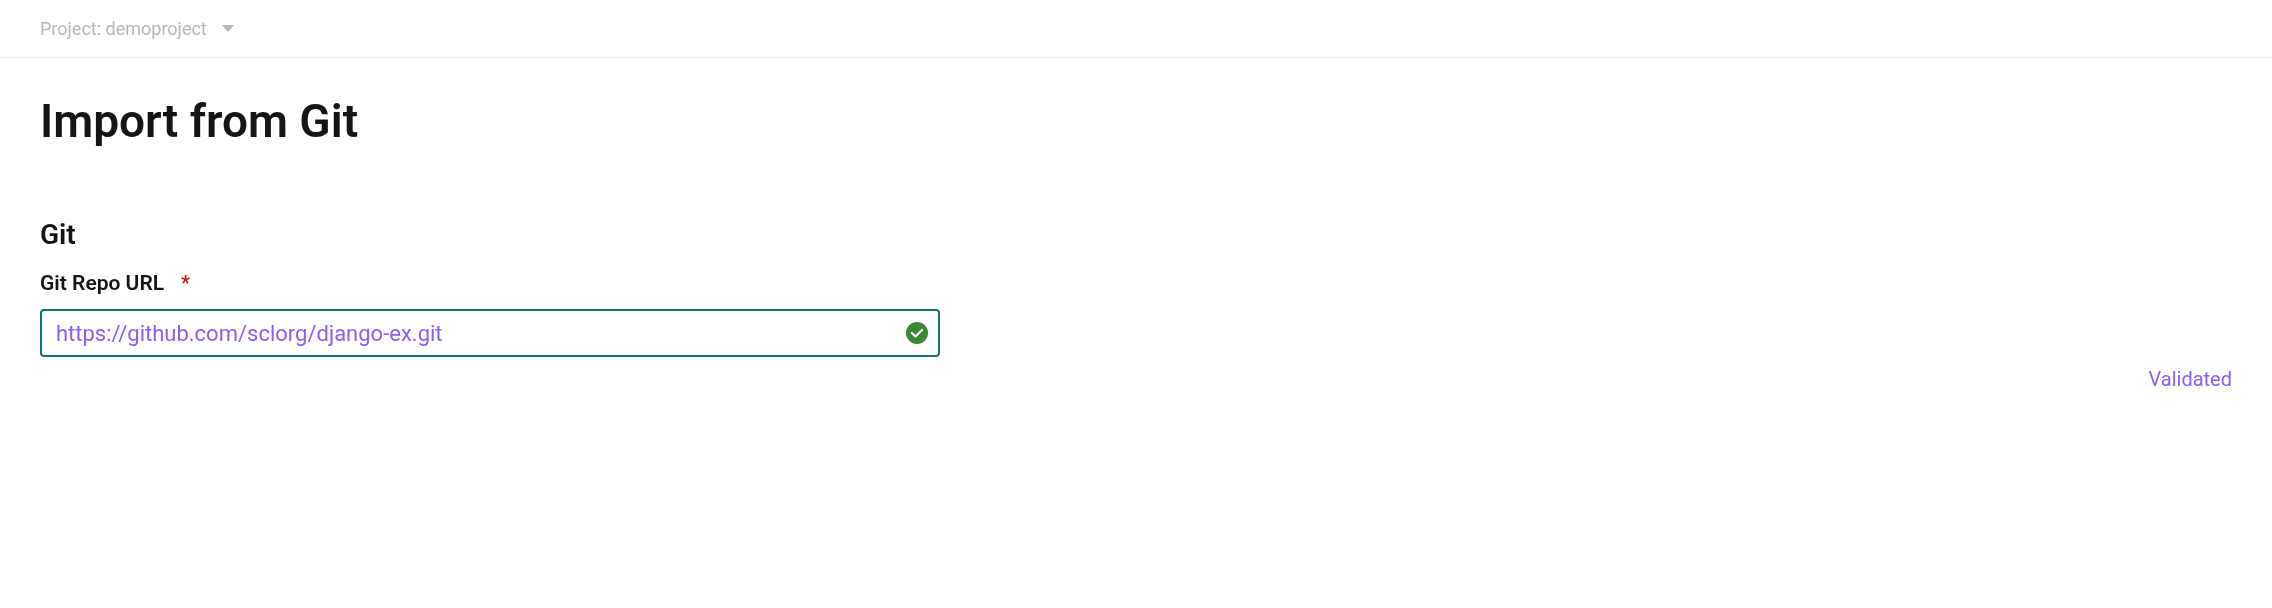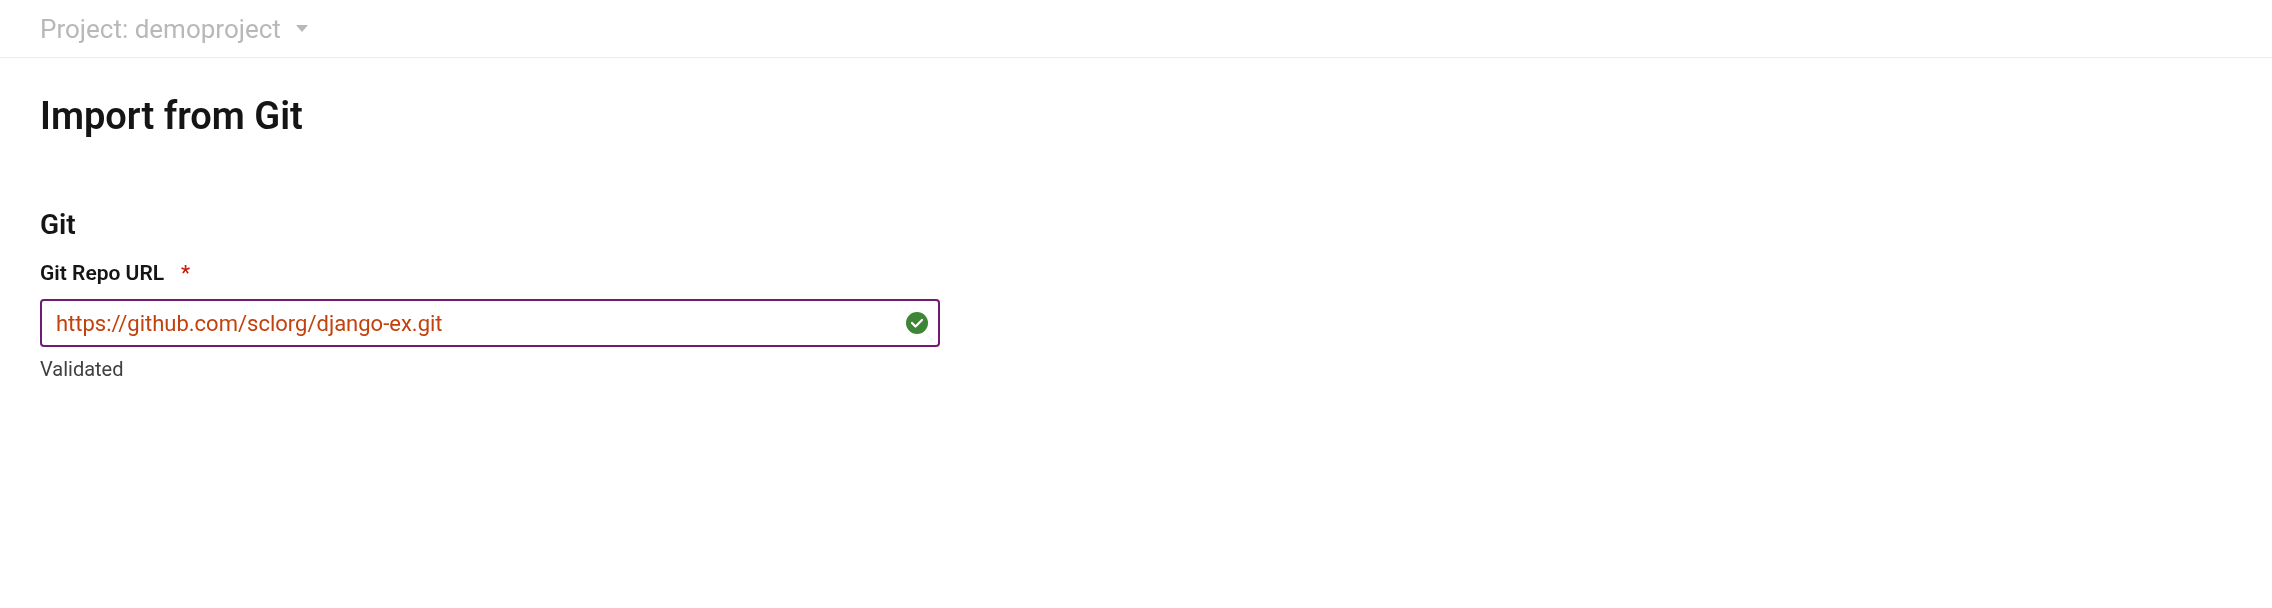--- a/index.html
+++ b/index.html
@@ -23,35 +23,35 @@
       gap: 48px;
       height: 58px;
     }
     .topbar-selector {
       display: flex;
       align-items: center;
       gap: 14px;
       cursor: pointer;
     }
     .topbar-label {
-      font-size: 26px;
+      font-size: 18px;
       color: #b8b8b8;
       font-weight: 400;
     }
     .caret-down {
       display: inline-block;
     }
     .caret-down svg {
       display: block;
     }
     .content {
       padding: 36px 40px;
     }
     .page-title {
-      font-size: 38px;
+      font-size: 46px;
       font-weight: 600;
       color: #151515;
       margin-bottom: 70px;
     }
     .section-title {
       font-size: 28px;
       font-weight: 600;
       color: #151515;
       margin-bottom: 20px;
     }
@@ -71,42 +71,43 @@
       font-weight: 600;
       font-size: 20px;
     }
     .input-wrapper {
       position: relative;
       width: 900px;
     }
     .text-input {
       width: 100%;
       height: 48px;
-      border: 2px solid #701a75;
+      border: 2px solid #0f766e;
       border-radius: 4px;
       padding: 8px 50px 8px 14px;
       font-size: 22px;
       font-family: inherit;
-      color: #c2410c;
+      color: #8b5cf6;
       outline: none;
       background: #ffffff;
     }
     .input-status-icon {
       position: absolute;
       right: 12px;
       top: 50%;
       transform: translateY(-50%);
       display: flex;
       align-items: center;
       justify-content: center;
     }
     .validation-text {
       margin-top: 10px;
       font-size: 20px;
-      color: #404040;
+      color: #8b5cf6;
+      text-align: right;
     }
   </style>
 </head>
 <body>
 
 <div class="topbar">
   <div class="topbar-selector">
     <span class="topbar-label">
       <span>Project:</span> <span>demoproject</span>
     </span>

